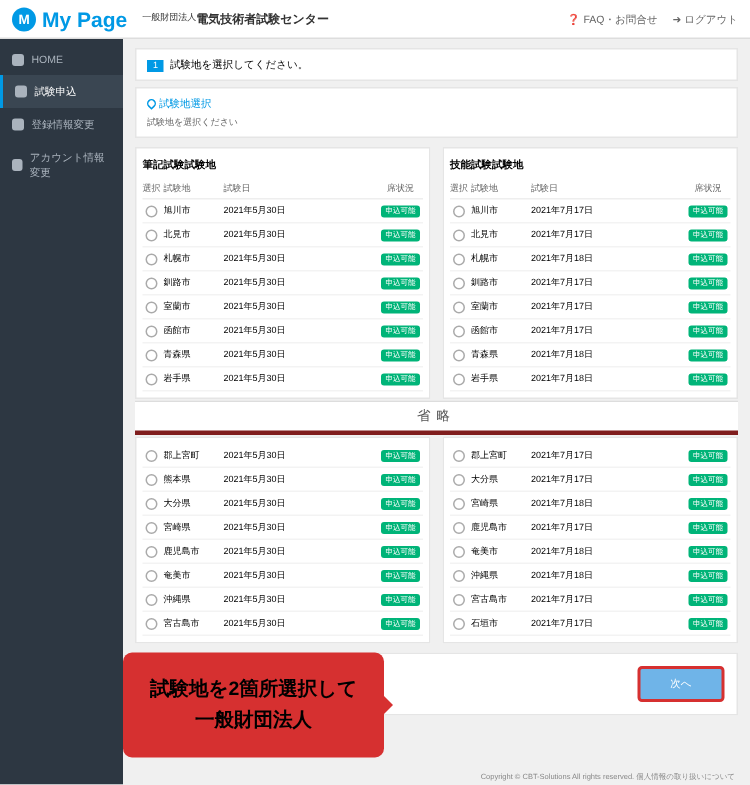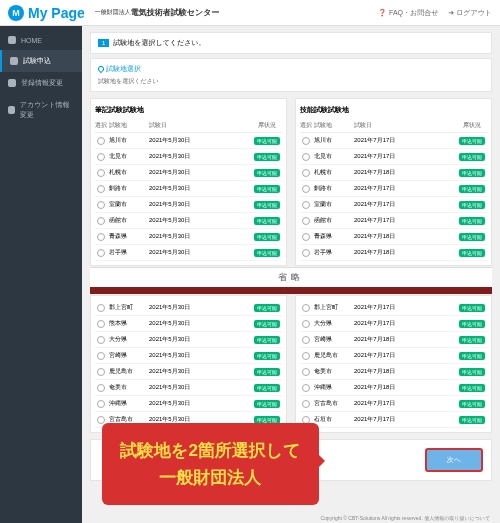--- a/index.html
+++ b/index.html
@@ -27,24 +27,24 @@
 .tbl{flex:1;background:#fff;border:1px solid #e5e5e5;padding:4px}
 .tbl-title{font-size:7px;font-weight:bold;padding:2px 0 4px}
 .tbl-head{display:flex;font-size:6px;color:#666;border-bottom:1px solid #eee;padding:2px 0}
 .c1{width:14px}
 .c2{width:40px}
 .c3{flex:1}
 .c4{width:30px;text-align:center}
 .row{display:flex;font-size:6px;align-items:center;padding:3px 0;border-bottom:1px solid #f3f3f3}
 .radio{width:8px;height:8px;border:1px solid #aaa;border-radius:50%;margin:0 2px}
 .badge{background:#00b478;color:#fff;font-size:5px;padding:1px 3px;border-radius:2px}
-.ellipsis{text-align:center;background:#fff;font-size:9px;color:#555;padding:3px 0;letter-spacing:4px;border-top:1px solid #ddd;border-bottom:7px solid #7f1d1d;margin:1px 0}
+.ellipsis{text-align:center;background:#fff;font-size:9px;color:#555;padding:3px 0;letter-spacing:4px;border-top:1px solid #ddd;border-bottom:3px solid #7f1d1d;margin:1px 0}
 .footer-box{background:#fff;border:1px solid #e5e5e5;margin-top:6px;padding:8px;display:flex;justify-content:flex-end}
 .next-btn{background:#6fb4e8;color:#fff;border-radius:3px;padding:5px 20px;font-size:7px;border:2px solid #d63030}
-.callout{position:absolute;left:102px;bottom:18px;background:#d63030;color:#fde047;padding:14px 18px;border-radius:6px;font-size:17px;text-align:center;font-weight:bold;line-height:1.6}
+.callout{position:absolute;left:82px;bottom:18px;background:#d63030;color:#000000;padding:14px 18px;border-radius:6px;font-size:13px;text-align:center;font-weight:bold;line-height:1.6}
 .callout:after{content:"";position:absolute;right:-20px;top:30%;border:14px solid transparent;border-left-color:#d63030}
 .copyright{position:absolute;bottom:2px;right:10px;font-size:5px;color:#888}
 .pencil{width:10px;height:10px;background:#fff;clip-path:polygon(0 80%,70% 10%,90% 30%,20% 100%,0 100%);display:inline-block}
 .pin{display:inline-block;width:6px;height:6px;border:1px solid #0099e5;border-radius:50% 50% 50% 0;transform:rotate(-45deg)}
 .ico{width:8px;height:8px;display:inline-block;background:#aab3bd;border-radius:2px}
 </style>
 </head>
 <body>
 
 <div class="hdr">

